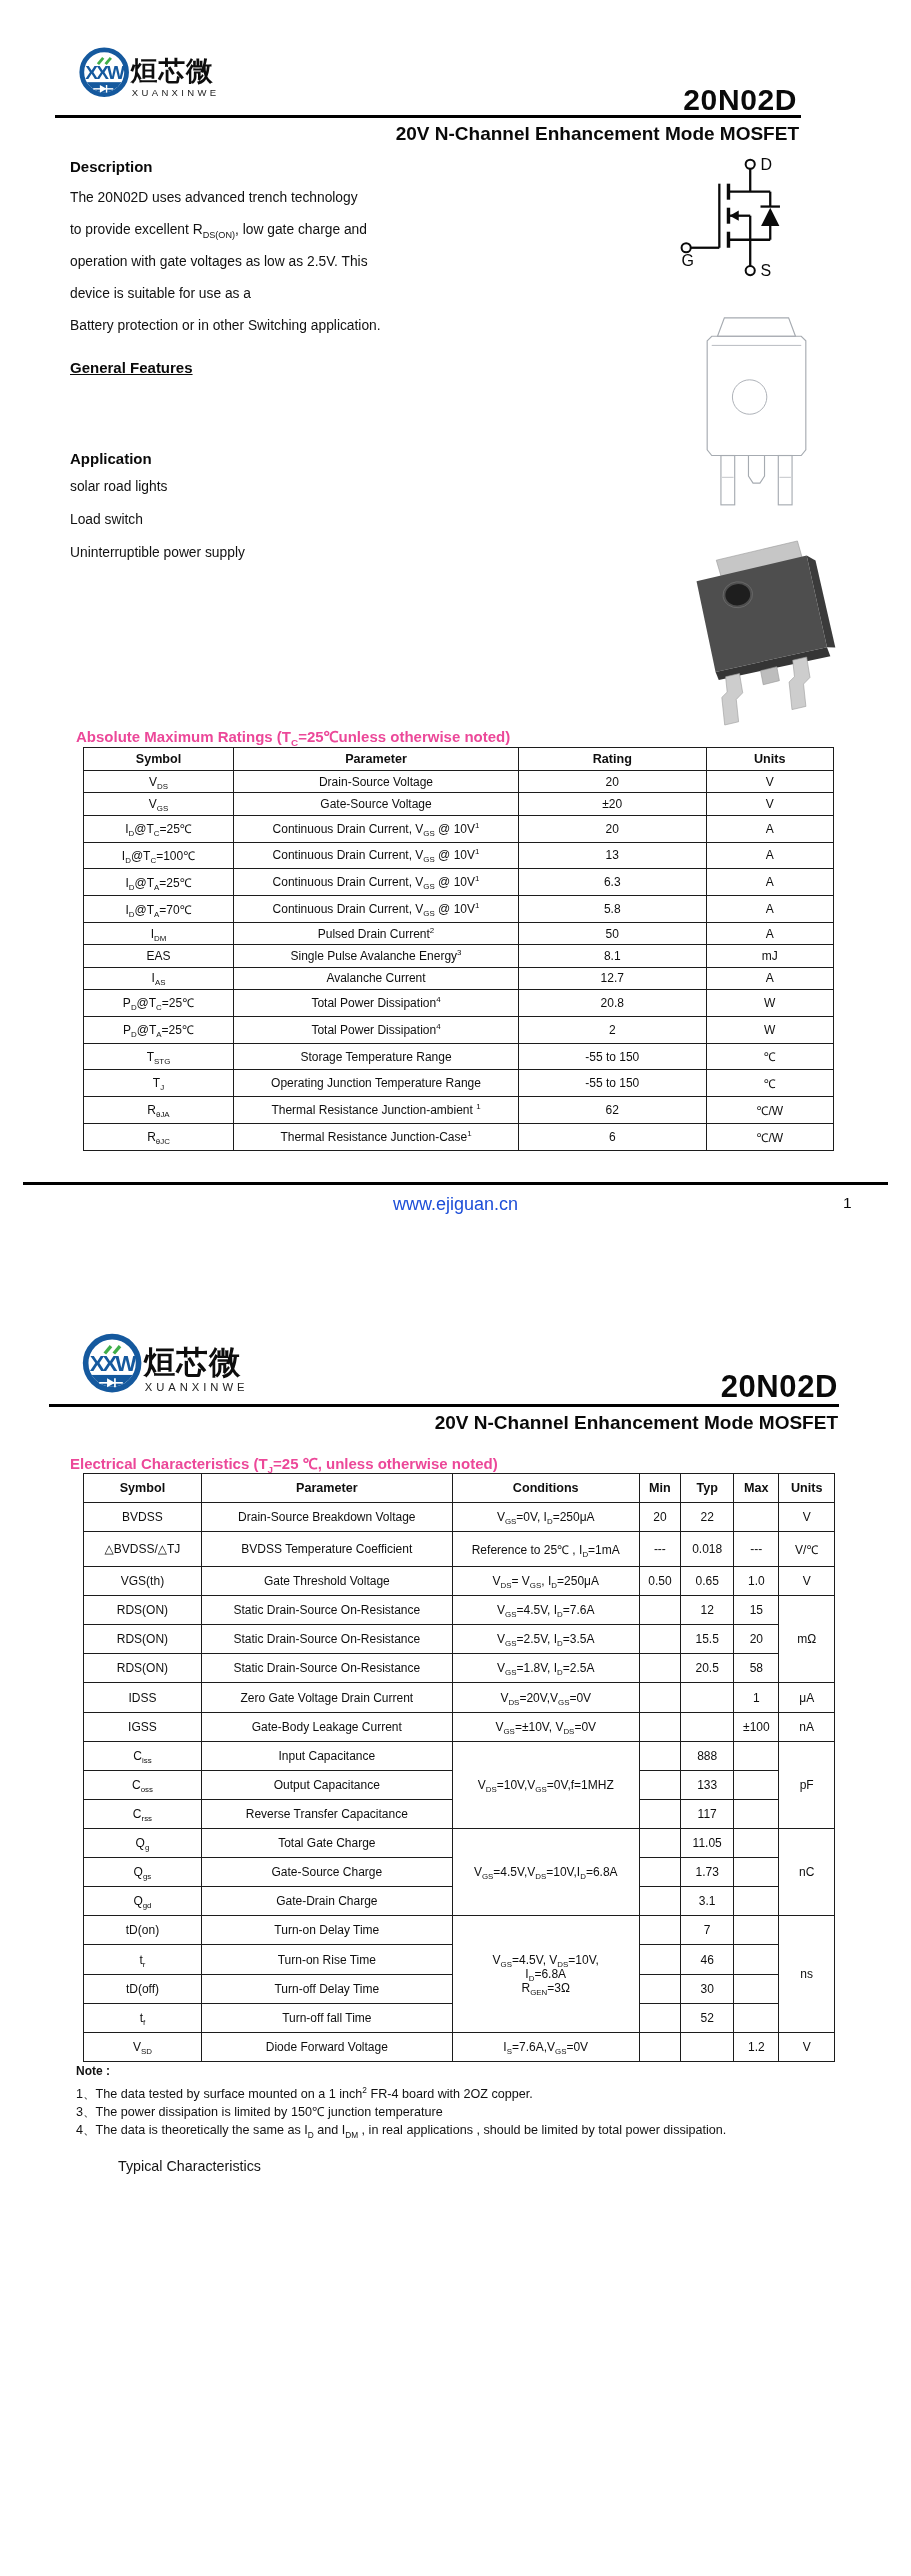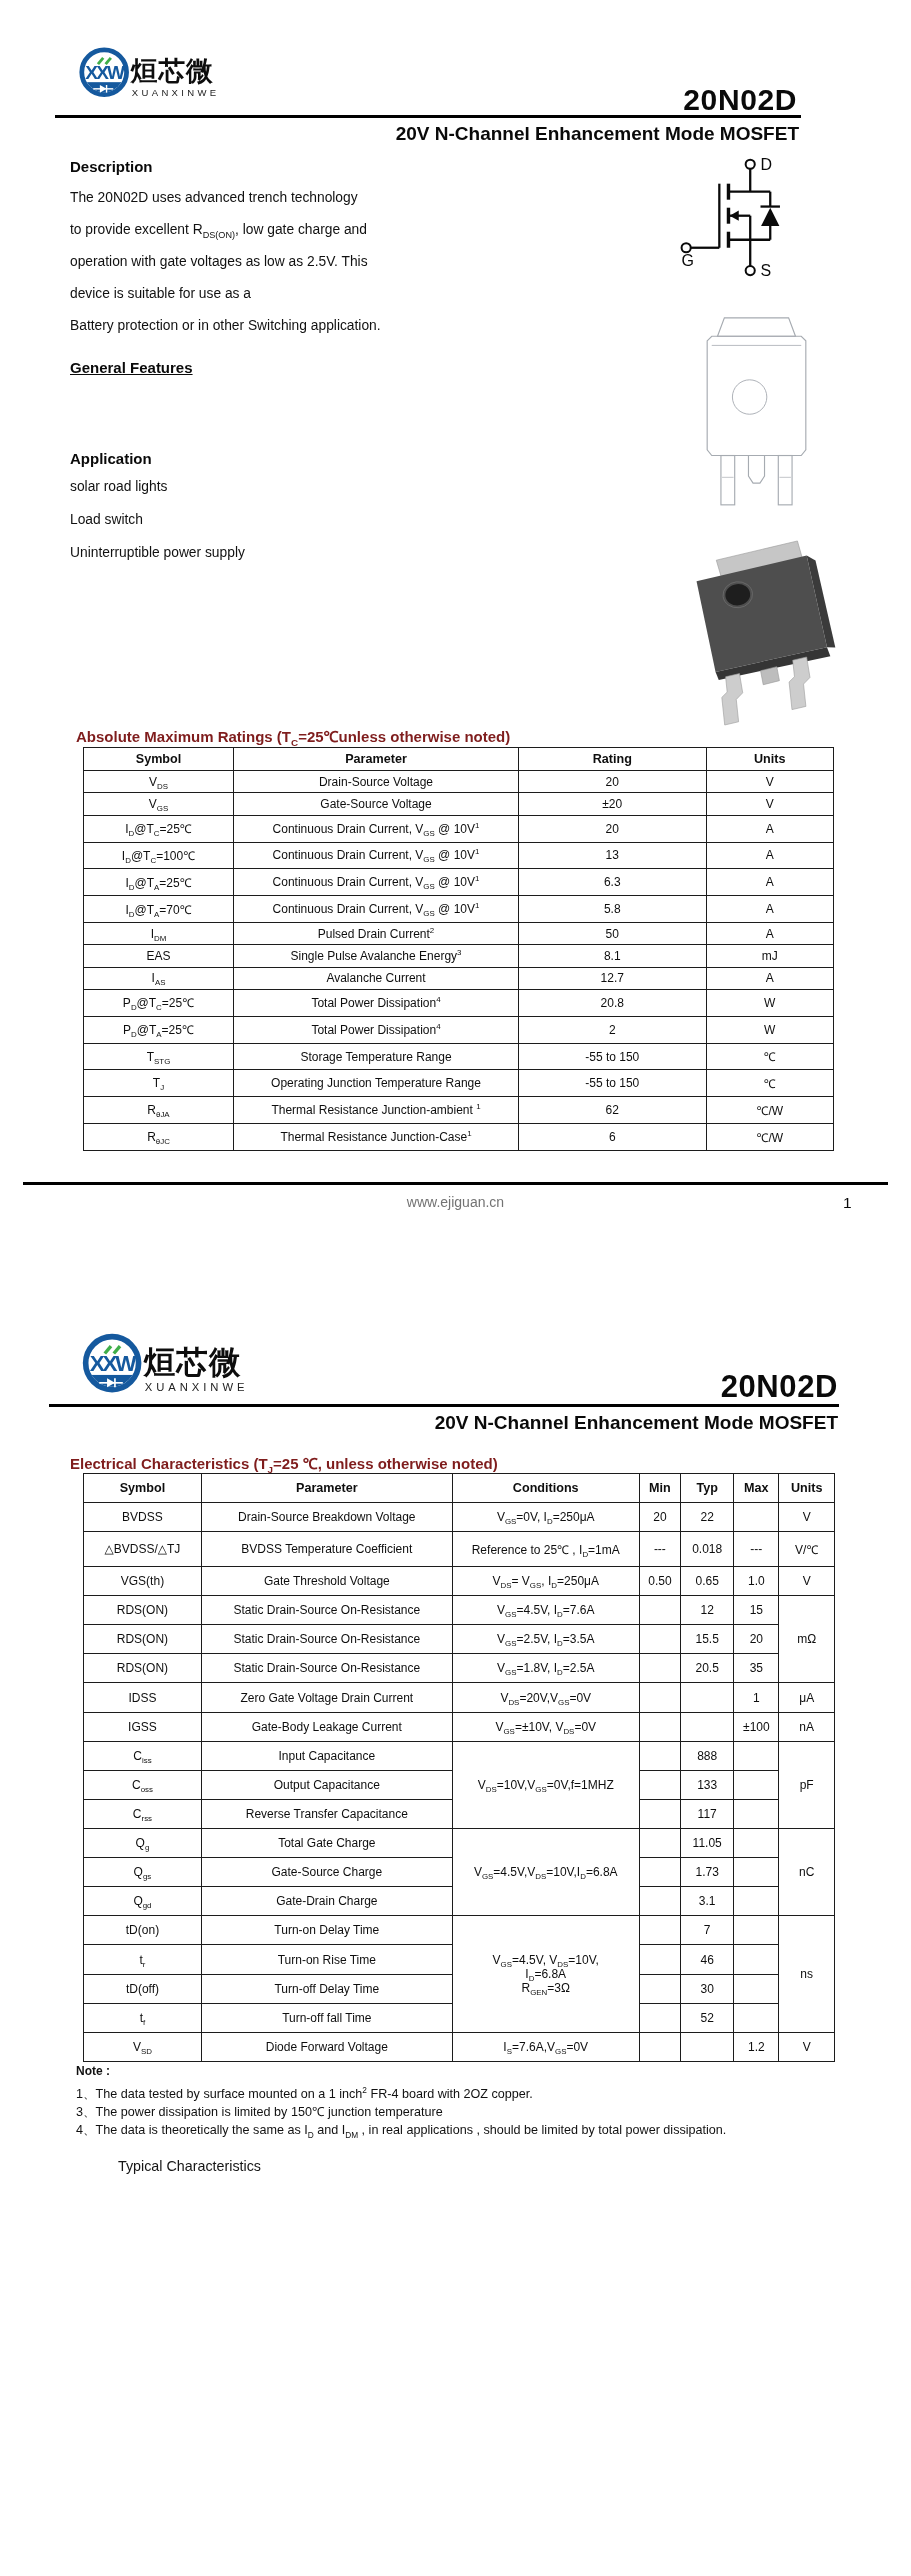--- a/index.html
+++ b/index.html
@@ -5,27 +5,27 @@
   html,body{margin:0;padding:0;background:#ffffff;}
   .sheet{position:relative;width:911px;height:2328px;background:#fff;
          font-family:"Liberation Sans",sans-serif;color:#111;overflow:hidden;}
   .abs{position:absolute;}
   .page{position:absolute;left:0;width:911px;}
   .h-rule{position:absolute;background:#000;}
   .big-title{font-weight:bold;font-size:30px;line-height:1;letter-spacing:0.6px;color:#0a0a0a;}
   .big-title2{font-size:31px;}
   .subtitle{font-weight:bold;font-size:19px;line-height:1;color:#0a0a0a;}
   .sec-title{font-weight:bold;font-size:15px;line-height:1.1;color:#0a0a0a;}
-  .tbl-title{font-weight:bold;font-size:15px;line-height:1.1;color:#7f1d1d;}
+  .tbl-title{font-weight:bold;font-size:15px;line-height:1.1;color:#ec4899;}
   .desc-lines div{height:32px;line-height:32px;font-size:13.8px;white-space:nowrap;}
   .feat-lines div{height:33px;line-height:33px;font-size:13.8px;white-space:nowrap;}
   .note-lines div{height:18px;line-height:18px;font-size:12.6px;white-space:nowrap;}
   .typical{font-size:14.3px;line-height:1.1;color:#151515;}
   .note-title{font-weight:bold;font-size:12px;}
-  .footer-url{position:absolute;left:0;width:911px;text-align:center;font-size:14px;color:#737373;}
+  .footer-url{position:absolute;left:0;width:911px;text-align:center;font-size:18px;color:#1d4ed8;}
   .page-num{position:absolute;font-size:15.5px;color:#0a0a0a;}
   table.dtable{width:100%;height:100%;border-collapse:collapse;table-layout:fixed;}
   table.dtable th,table.dtable td{border:1.1px solid #1c1c1c;text-align:center;vertical-align:middle;
       font-size:12px;padding:0 1.7px;color:#0e0e0e;overflow:hidden;}
   table.dtable th{font-size:12.6px;font-weight:bold;}
   .t1 thead tr{height:23px;} .t2 thead tr{height:29px;}
   sub,sup{font-size:66%;line-height:0;}
   svg text{font-family:"Liberation Sans",sans-serif;}
 </style>
 </head>
@@ -348,21 +348,21 @@
               <td></td>
               <td>15.5</td>
               <td>20</td>
             </tr>
             <tr>
               <td>RDS(ON)</td>
               <td>Static Drain-Source On-Resistance</td>
               <td>V<sub>GS</sub>=1.8V, I<sub>D</sub>=2.5A</td>
               <td></td>
               <td>20.5</td>
-              <td>35</td>
+              <td>58</td>
             </tr>
             <tr>
               <td>IDSS</td>
               <td>Zero Gate Voltage Drain Current</td>
               <td>V<sub>DS</sub>=20V,V<sub>GS</sub>=0V</td>
               <td></td>
               <td></td>
               <td>1</td>
               <td>μA</td>
             </tr>

